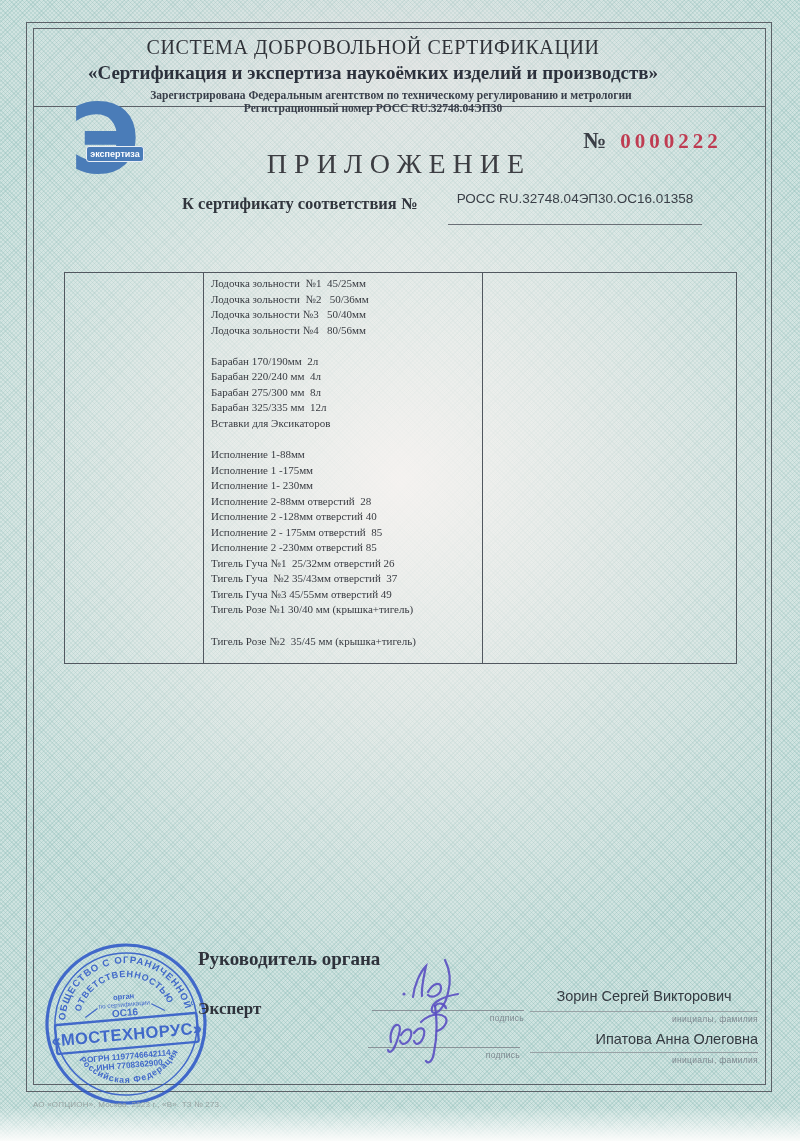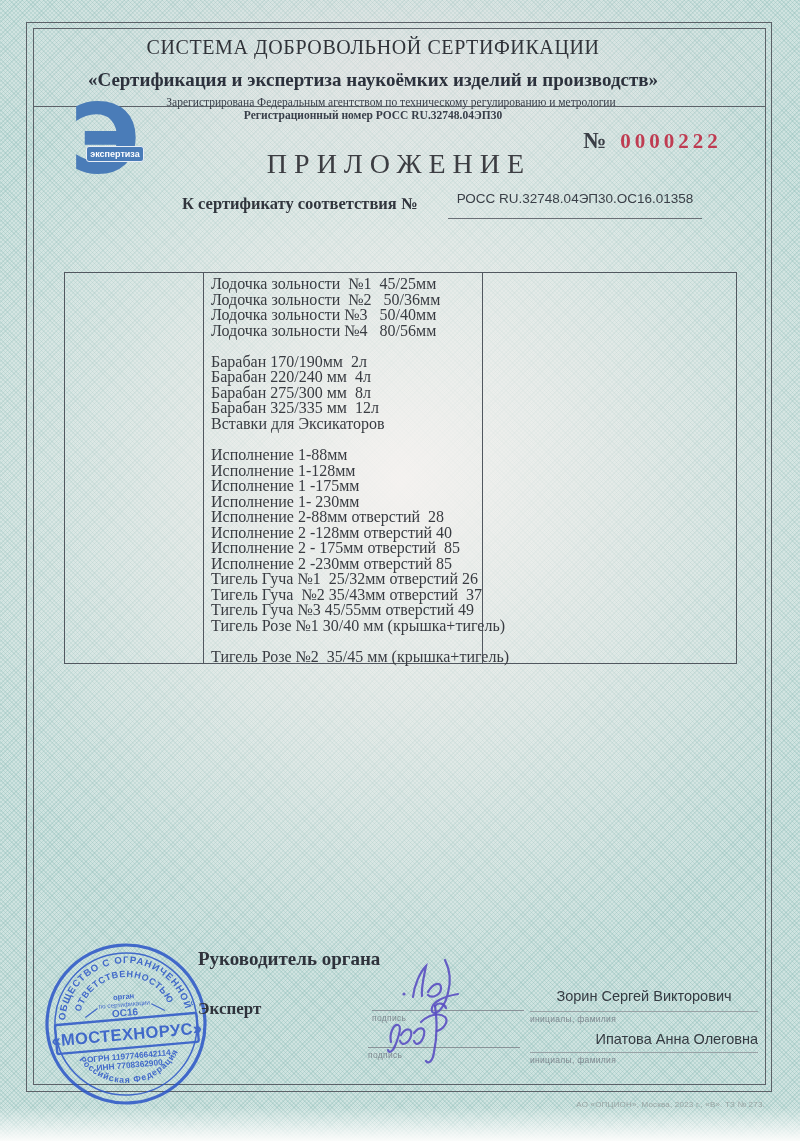--- a/index.html
+++ b/index.html
@@ -18,67 +18,67 @@
     color:#33363c;
   }
   .abs{position:absolute;}
   
   .border-outer{left:26px;top:22px;width:744px;height:1068px;border:1.4px solid #5c6168;}
   .border-inner{left:33px;top:28px;width:731px;height:1055px;border:1px solid #5c6168;}
   .header-divider{left:33px;top:106px;width:732px;height:0;border-top:1.2px solid #5c6168;}
   
   .hdr{left:33px;top:30px;width:680px;text-align:center;}
   .hdr-line1{font-size:20px;letter-spacing:0.6px;color:#2f3238;margin-top:6px;}
-  .hdr-line2{font-size:19px;font-weight:bold;color:#2c313c;margin-top:10px;}
-  .hdr-line3{font-size:11.5px;font-weight:normal;color:#383e49;margin-top:5px;padding-left:36px;}
+  .hdr-line2{font-size:19px;font-weight:bold;color:#2c313c;margin-top:3px;}
+  .hdr-line3{font-size:11.5px;font-weight:bold;color:#383e49;margin-top:5px;padding-left:36px;}
   .hdr-line4{font-size:11.5px;font-weight:bold;color:#383e49;margin-top:1px;}
   
   .logo{left:70px;top:108px;width:110px;height:100px;}
   .logo-glyph{position:absolute;left:0;top:-16px;font-family:"DejaVu Sans",sans-serif;font-weight:bold;font-size:96px;color:#4a7cb8;line-height:1;}
   .logo-badge{position:absolute;left:16px;top:38px;width:56px;height:14px;background:#4a7cb8;border-radius:3px;border:1px solid #e8eef5;
     color:#ffffff;font-family:"Liberation Sans",sans-serif;font-size:9px;font-weight:bold;text-align:center;line-height:14px;}
   
   .docnum{left:583px;top:128px;white-space:nowrap;text-align:center;}
   .docnum-prefix{font-size:23px;color:#3a3e46;font-weight:bold;}
   .docnum-value{font-size:21px;color:#bf3c52;letter-spacing:4px;margin-left:10px;font-weight:bold;}
   
   .title{left:33px;top:148px;width:732px;text-align:center;font-size:28px;letter-spacing:7px;color:#3c3d42;}
   
   .cert-label{left:182px;top:194px;font-size:16.5px;font-weight:bold;color:#31353d;}
   .cert-number{left:448px;top:191px;width:254px;text-align:center;border-bottom:1.2px solid #6a6f76;
-    font-family:"Liberation Sans",sans-serif;font-size:13.5px;color:#3a3f47;padding-bottom:12px;}
+    font-family:"Liberation Sans",sans-serif;font-size:13.5px;color:#3a3f47;padding-bottom:18px;}
   
   .table{left:64px;top:272px;width:671px;height:390px;border:1.2px solid #51575f;}
   .col-div1{position:absolute;left:138px;top:0;bottom:0;width:0;border-left:1.1px solid #51575f;}
   .col-div2{position:absolute;left:417px;top:0;bottom:0;width:0;border-left:1.1px solid #51575f;}
   .rows{position:absolute;left:146px;top:3px;right:260px;}
-  .table-row{white-space:pre;font-size:16px;line-height:15.55px;min-height:15.55px;color:#383b41;}
+  .table-row{white-space:pre;font-size:11px;line-height:15.55px;min-height:15.55px;color:#383b41;}
   
   .role1{left:198px;top:948px;font-size:19px;font-weight:bold;color:#2e323b;}
   .role2{left:198px;top:999px;font-size:17px;font-weight:bold;color:#2e323b;}
   .sigline1{left:372px;top:1010px;width:152px;border-top:1px solid #8a9298;}
   .sigline2{left:368px;top:1047px;width:152px;border-top:1px solid #8a9298;}
-  .caption{font-family:"Liberation Sans",sans-serif;font-size:8.5px;color:#7e888f;letter-spacing:0.3px;text-align:left;}
+  .caption{font-family:"Liberation Sans",sans-serif;font-size:8.5px;color:#7e888f;letter-spacing:0.3px;text-align:right;}
   .cap1{left:372px;top:1013px;width:152px;}
   .cap2{left:368px;top:1050px;width:152px;}
   .name1{left:530px;top:988px;width:228px;text-align:center;font-family:"Liberation Sans",sans-serif;font-size:14.5px;color:#343a41;}
   .name2{left:530px;top:1031px;width:228px;text-align:right;font-family:"Liberation Sans",sans-serif;font-size:14.5px;color:#343a41;}
   .nameline1{left:530px;top:1011px;width:228px;border-top:1px solid #99a2a6;}
   .nameline2{left:530px;top:1052px;width:228px;border-top:1px solid #99a2a6;}
   .ncap1{left:530px;top:1014px;width:228px;}
   .ncap2{left:530px;top:1055px;width:228px;}
   
   .stamp{left:42px;top:940px;width:168px;height:168px;opacity:0.85;}
   .stamp text, .stamp textPath{fill:#2b55c8;font-family:"Liberation Sans",sans-serif;}
   
   .ink{stroke:#5a4fc2;stroke-width:2.2;fill:none;stroke-linecap:round;opacity:0.9;}
   .sig1{left:395px;top:952px;width:80px;height:72px;}
   .sig2{left:383px;top:1002px;width:86px;height:68px;}
   
-  .footer{left:33px;top:1100px;width:732px;text-align:right;font-family:"Liberation Sans",sans-serif;font-size:8px;color:#98a3a2;letter-spacing:0.2px;}
+  .footer{left:33px;top:1100px;width:732px;text-align:left;font-family:"Liberation Sans",sans-serif;font-size:8px;color:#98a3a2;letter-spacing:0.2px;}
 </style>
 </head>
 <body>
 
 <div class="page">
 
   <div class="abs border-outer"></div>
   <div class="abs border-inner"></div>
   <div class="abs header-divider"></div>
 
@@ -113,21 +113,20 @@
         <div class="table-row">Лодочка зольности №3   50/40мм</div>
         <div class="table-row">Лодочка зольности №4   80/56мм</div>
         <div class="table-row"> </div>
         <div class="table-row">Барабан 170/190мм  2л</div>
         <div class="table-row">Барабан 220/240 мм  4л</div>
         <div class="table-row">Барабан 275/300 мм  8л</div>
         <div class="table-row">Барабан 325/335 мм  12л</div>
         <div class="table-row">Вставки для Эксикаторов</div>
         <div class="table-row"> </div>
         <div class="table-row">Исполнение 1-88мм</div>
-        <div class="table-row">Исполнение 1-128мм</div>
         <div class="table-row">Исполнение 1 -175мм</div>
         <div class="table-row">Исполнение 1- 230мм</div>
         <div class="table-row">Исполнение 2-88мм отверстий  28</div>
         <div class="table-row">Исполнение 2 -128мм отверстий 40</div>
         <div class="table-row">Исполнение 2 - 175мм отверстий  85</div>
         <div class="table-row">Исполнение 2 -230мм отверстий 85</div>
         <div class="table-row">Тигель Гуча №1  25/32мм отверстий 26</div>
         <div class="table-row">Тигель Гуча  №2 35/43мм отверстий  37</div>
         <div class="table-row">Тигель Гуча №3 45/55мм отверстий 49</div>
         <div class="table-row">Тигель Розе №1 30/40 мм (крышка+тигель)</div>

